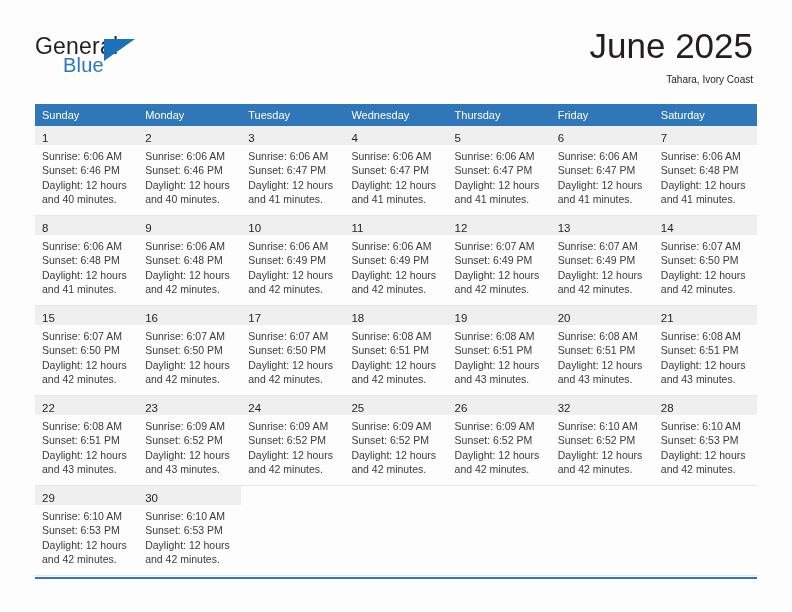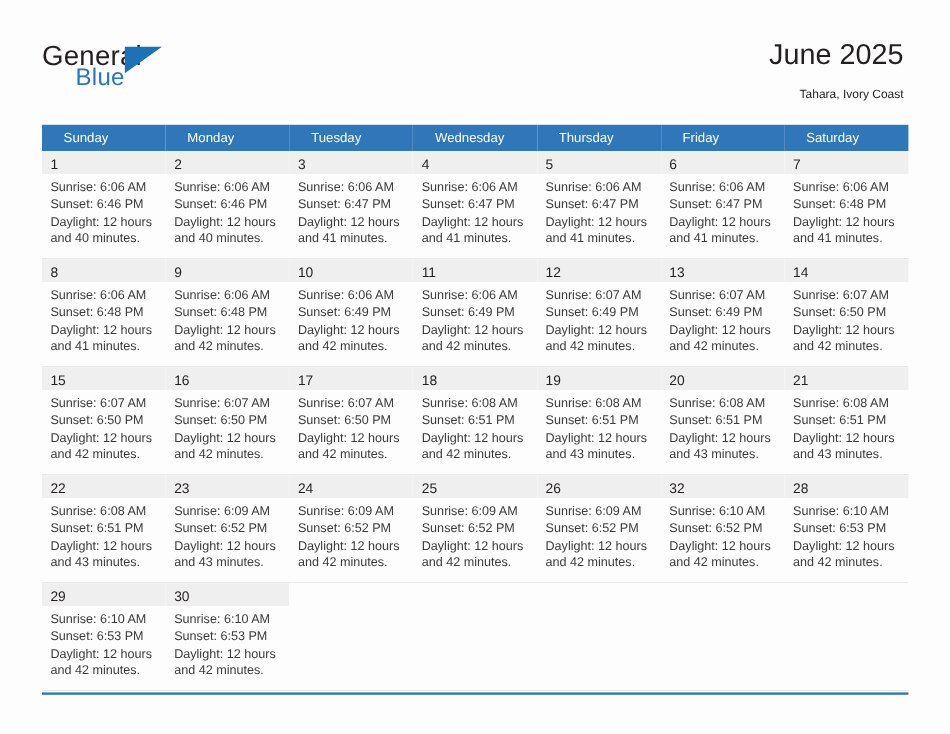--- a/index.html
+++ b/index.html
@@ -63,21 +63,21 @@
     border-left: 31px solid #1c72b8;
     border-bottom: 22px solid transparent;
   }
   .title-block {
     position: absolute;
     right: 35px;
     top: 30px;
     text-align: right;
   }
   .cal-title {
-    font-size: 24px;
+    font-size: 35px;
     color: #231f20;
     line-height: 32px;
     font-weight: normal;
     margin: 0;
     white-space: nowrap;
   }
   .cal-subtitle {
     font-size: 10px;
     color: #231f20;
     line-height: 20px;
@@ -93,21 +93,21 @@
     width: 722px;
     border-collapse: collapse;
     table-layout: fixed;
   }
   .calendar th {
     background: #2f77b8;
     color: #ffffff;
     font-size: 11px;
     font-weight: normal;
     text-align: left;
-    padding: 5px 0 5px 18px;
+    padding: 5px 0 5px 7px;
     height: 11px;
     border: none;
     margin-top: 20px;
   }
   .calendar td {
     vertical-align: top;
     padding: 0;
     width: 103.14px;
     border: none;
   }

